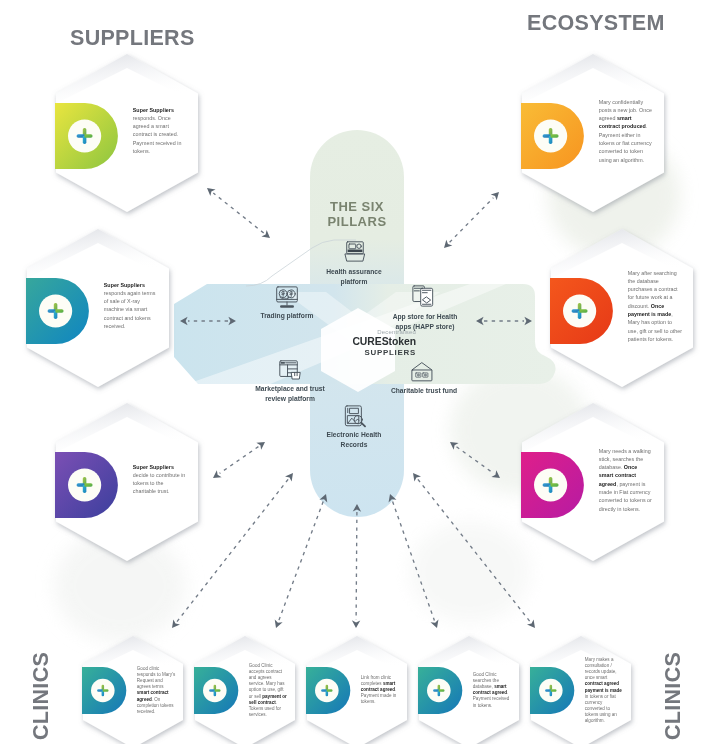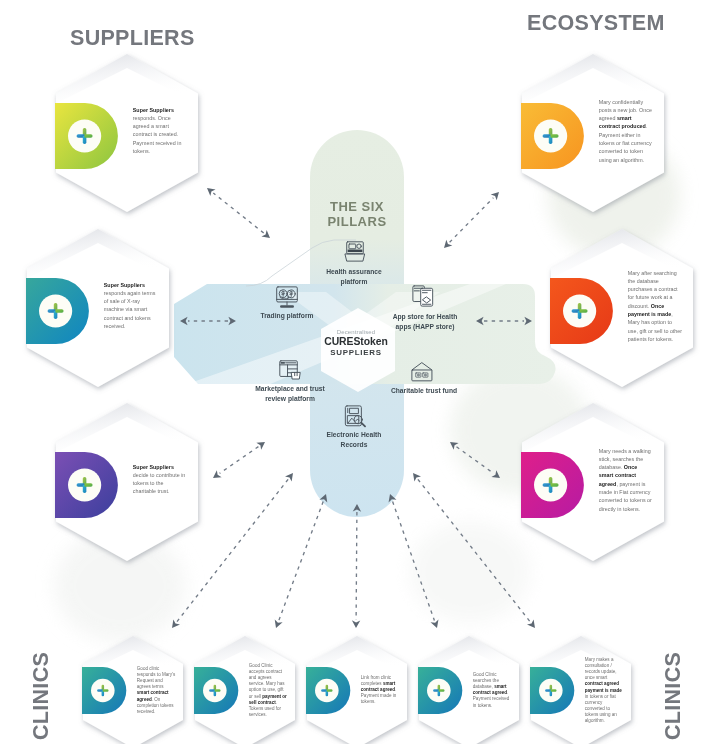--- a/index.html
+++ b/index.html
@@ -9,21 +9,21 @@
   #stage{position:relative;width:720px;height:744px;background:#ffffff;}
   #scene{position:absolute;left:0;top:0;}
   .hdr{position:absolute;font-weight:bold;color:#74777d;font-size:21.5px;letter-spacing:0.3px;}
   .vhdr{position:absolute;font-weight:bold;color:#74777d;font-size:21.5px;letter-spacing:0.3px;
         transform-origin:0 0;white-space:nowrap;}
   .cardtxt{position:absolute;color:#6f6f6f;font-size:5.35px;line-height:1.55;letter-spacing:0.01px;}
   .cardtxt b{color:#1d1d1d;font-weight:bold;}
   .pillar-lab{position:absolute;text-align:center;font-weight:bold;color:#3e4a52;
               font-size:6.7px;line-height:1.45;letter-spacing:0.02px;}
   .pillars-title{position:absolute;font-weight:bold;color:#79836f;font-size:13px;letter-spacing:0.5px;}
-  .eco{position:absolute;text-align:center;width:120px;}
+  .eco{position:absolute;text-align:right;width:120px;}
   
   .eco .e1{color:#9fa8ad;font-size:6.0px;letter-spacing:0.15px;line-height:1.15;}
   .eco .e2{color:#2b3033;font-size:10.4px;font-weight:bold;letter-spacing:-0.05px;line-height:1.18;}
   
   .eco .e3{color:#3b4144;font-size:7.9px;font-weight:bold;letter-spacing:0.75px;line-height:1.35;}
 </style>
 </head>
 <body>
 
 <div id="stage">

